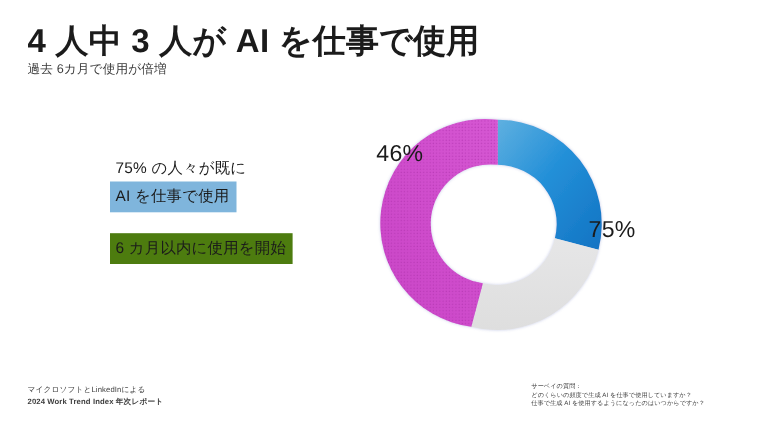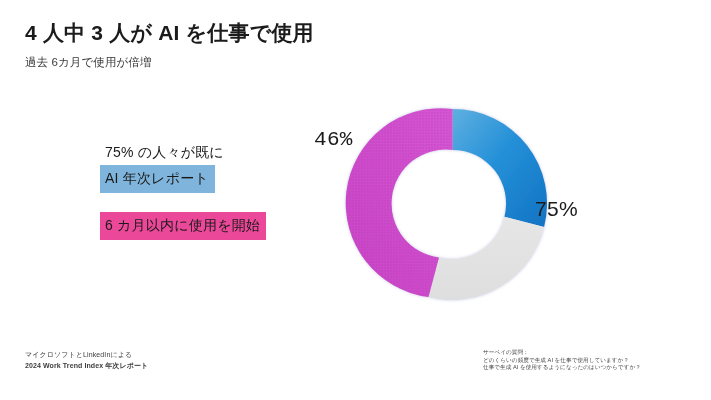--- a/index.html
+++ b/index.html
@@ -22,21 +22,21 @@
     position: absolute;
     inset: 0;
     background: #ffffff;
   }
 
   
   .title {
     position: absolute;
     left: 25px;
     top: 21px;
-    font-size: 21px;
+    font-size: 30px;
     font-weight: 700;
     letter-spacing: 0.2px;
     color: #1b1b1b;
     white-space: nowrap;
     line-height: 1.15;
   }
   .subtitle {
     position: absolute;
     left: 25px;
     top: 55px;
@@ -65,21 +65,21 @@
     padding-left: 5px;
   }
   .callout-line.hl {
     display: inline-block;
     padding: 1px 6px 2px 5px;
   }
   .callout-a { top: 140px; }
   .callout-b { top: 212px; }
 
   .hl-blue { background: #7fb5dc; }
-  .hl-pink { background: #ec4899; }
+  .hl-pink { background: #4d7c0f; }
 
   
   .chart-wrap {
     position: absolute;
     left: 355px;
     top: 106px;
     width: 195px;
     height: 195px;
   }
   .chart-wrap svg {
@@ -89,21 +89,21 @@
     overflow: visible;
   }
 
   .pct-label {
     position: absolute;
     font-size: 21px;
     color: #1b1b1b;
     white-space: nowrap;
     letter-spacing: 0.3px;
   }
-  .pct-46 { left: 314px; top: 128px; font-family: Liberation Mono, monospace; }
+  .pct-46 { left: 342px; top: 128px; }
   .pct-75 { left: 535px; top: 197px; }
 
   
   .footer-left {
     position: absolute;
     left: 25px;
     top: 350px;
     font-size: 7px;
     line-height: 10.5px;
     color: #3d3d3d;
@@ -124,21 +124,21 @@
 </head>
 <body>
 
 <div class="slide">
 
   <div class="title">4 人中 3 人が AI を仕事で使用</div>
   <div class="subtitle">過去 6カ月で使用が倍増</div>
 
   <div class="callout callout-a">
     <span class="callout-line plain">75% の人々が既に</span>
-    <span class="callout-line hl hl-blue">AI 年次レポート</span>
+    <span class="callout-line hl hl-blue">AI を仕事で使用</span>
   </div>
 
   <div class="callout callout-b">
     <span class="callout-line hl hl-pink">6 カ月以内に使用を開始</span>
   </div>
 
   <div class="chart-wrap">
     <svg viewBox="0 0 200 200" role="img" aria-label="donut chart">
       <defs>
         <linearGradient id="gradBlue" x1="0" y1="0" x2="1" y2="1">

